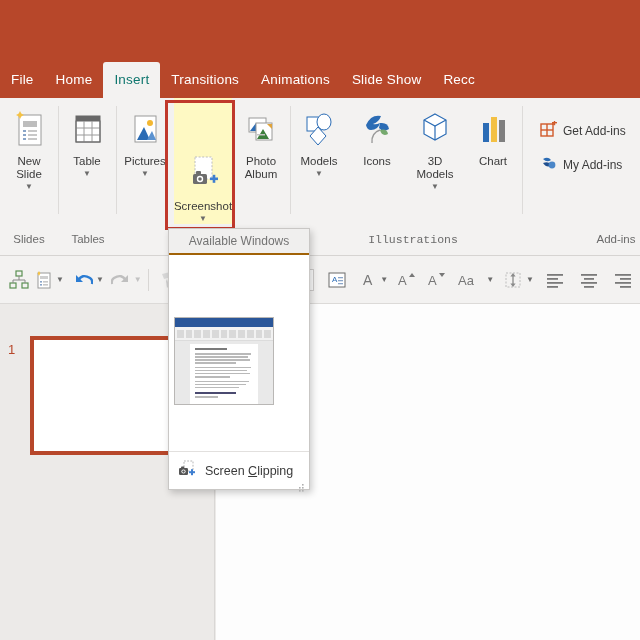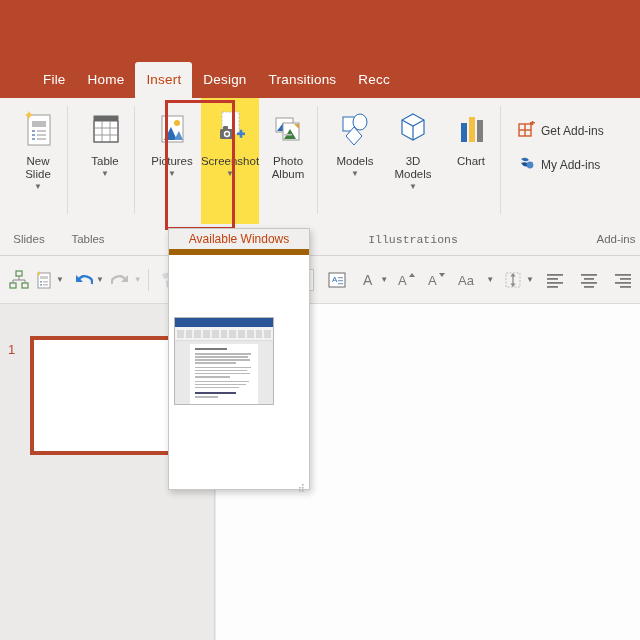--- a/index.html
+++ b/index.html
@@ -15,49 +15,49 @@
   
   #titlebar{
     position:absolute; left:0; top:0; width:640px; height:62px;
     background:#b7472a;
   }
 
   
   #tabstrip{
     position:absolute; left:0; top:62px; width:640px; height:36px;
     background:#b7472a;
-    display:flex; align-items:flex-end;padding-left:32px;
+    display:flex; align-items:flex-end;
   }
   .tab{
     color:#ffffff;
     font-size:13.5px;
     padding:0 11px;
     height:36px;
     line-height:36px;
     white-space:nowrap;
     letter-spacing:.2px;
   }
   .tab.active{
     background:#f3f2f1;
-    color:#c2410c;
+    color:#0f766e;
     border-top-left-radius:3px;
     border-top-right-radius:3px;
   }
 
   
   #ribbon{
     position:absolute; left:0; top:98px; width:640px; height:158px;
     background:#f3f2f1;
     border-bottom:1px solid #d6d4d2;
   }
   #ribbon-groups{
     position:absolute; left:0; top:0; width:640px; height:132px;
     display:flex; align-items:flex-start;
   }
-  .grp{ height:132px; position:relative; display:flex;padding-left:9px; }
+  .grp{ height:132px; position:relative; display:flex; }
   .grp + .grp::before{
     content:""; position:absolute; left:0; top:8px; bottom:16px; width:1px;
     background:#dddbd9;
   }
   .btn{
     width:58px; height:126px;
     display:flex; flex-direction:column; align-items:center;
     padding-top:8px;
     font-size:11.5px; color:#3b3b3b; text-align:center;
     line-height:13px;
@@ -117,23 +117,23 @@
   }
 
   
   #dropdown{
     position:absolute; left:168px; top:228px; width:142px; height:262px;
     background:#ffffff; border:1px solid #c9c7c5;
     box-shadow:2px 3px 7px rgba(0,0,0,.20);
     z-index:50;
   }
   #dd-header{
-    height:26px; background:#f0efee; border-bottom:6px solid #a16207;
+    height:26px; background:#f0efee; border-bottom:2px solid #a16207;
     display:flex; align-items:center; justify-content:center;
-    font-size:12px; color:#c2410c;
+    font-size:12px; color:#737373;
   }
   #dd-body{ height:196px; position:relative; }
   #dd-thumb{
     position:absolute; left:5px; top:62px; width:100px; height:88px;
     border:1px solid #b9b7b5; background:#ffffff; overflow:hidden;
   }
   
   .mw-title{ height:9px; background:#2a5699; }
   .mw-ribbon{ height:14px; background:#f2f2f2; border-bottom:1px solid #dcdcdc;
      display:flex; gap:2px; padding:2px 2px; align-items:center;}
@@ -156,22 +156,23 @@
 </style>
 </head>
 <body>
 
 <div id="titlebar"></div>
 
 <div id="tabstrip">
   <div class="tab">File</div>
   <div class="tab">Home</div>
   <div class="tab active">Insert</div>
-  <div class="tab">Design</div>
   <div class="tab">Transitions</div>
+  <div class="tab">Animations</div>
+  <div class="tab">Slide Show</div>
   <div class="tab">Recc</div>
 </div>
 
 <div id="ribbon">
   <div id="ribbon-groups">
 
     <div class="grp">
       <div class="btn">
         <span class="ic">
           <svg width="34" height="40" viewBox="0 0 34 40">
@@ -222,21 +223,21 @@
             <rect x="7" y="7" width="21" height="26" fill="#fff" stroke="#9a9a9a"></rect>
             <circle cx="22" cy="14" r="3" fill="#f3b731"></circle>
             <path d="M9 31 L16 18 L22 31 Z" fill="#2b6cb5"></path>
             <path d="M19 31 L24 22 L28 31 Z" fill="#5a92d0"></path>
           </svg>
         </span>
         <span class="lbl">Pictures</span>
         <span class="caret">▼</span>
       </div>
 
-      <div class="btn" style="background:#fde047;">
+      <div class="btn" style="background:#fef9c3;justify-content:flex-end;">
         <span class="ic">
           <svg width="34" height="42" viewBox="0 0 34 42">
             <rect x="9" y="4" width="17" height="22" fill="#ffffff" stroke="#bdbdbd" stroke-dasharray="2 1.6"></rect>
             <g fill="#6d6d6d">
               <rect x="7" y="21" width="14" height="10" rx="1.6"></rect>
               <rect x="10" y="18" width="5" height="3.5" rx="1"></rect>
             </g>
             <circle cx="14" cy="26" r="3.2" fill="#ffffff"></circle>
               <circle cx="14" cy="26" r="1.8" fill="#6d6d6d"></circle>
             <g fill="#3f7fd0">
@@ -272,20 +273,31 @@
           <svg width="34" height="40" viewBox="0 0 34 40">
             <rect x="5" y="8" width="14" height="14" fill="#fff" stroke="#2b6cb5"></rect>
             <ellipse cx="22" cy="13" rx="7" ry="8" fill="#fff" stroke="#2b6cb5"></ellipse>
             <path d="M16 18 L24 27 L16 36 L8 27 Z" fill="#fff" stroke="#2b6cb5"></path>
           </svg>
         </span>
         <span class="lbl">Models</span>
         <span class="caret">▼</span>
       </div>
 
+      <div class="btn">
+        <span class="ic">
+          <svg width="34" height="40" viewBox="0 0 34 40">
+            <path d="M6 16 q5 -11 15 -9 q-2 6 -8 8 q3 1 7 -1 q-2 7 -9 7 q-4 0 -5 -5 z" fill="#2b6cb5"></path>
+            <path d="M20 14 q8 -1 9 6 q-6 4 -10 -1 z" fill="#2b6cb5"></path>
+            <path d="M12 34 q-1 -10 8 -13" fill="none" stroke="#9a9a9a" stroke-width="1.4"></path>
+            <path d="M20 21 q7 -2 8 4 q-6 3 -8 -4 z" fill="#76a96e"></path>
+          </svg>
+        </span>
+        <span class="lbl">Icons</span>
+      </div>
 
       <div class="btn">
         <span class="ic">
           <svg width="34" height="40" viewBox="0 0 34 40">
             <g fill="#fff" stroke="#2b6cb5" stroke-width="1.2">
               <path d="M17 5 L28 11 L28 25 L17 31 L6 25 L6 11 Z"></path>
             </g>
             <g stroke="#2b6cb5" stroke-width="1.2" fill="none">
               <path d="M6 11 L17 17 L28 11"></path>
                 <path d="M17 17 L17 31"></path>
@@ -546,20 +558,40 @@
             <div class="mw-l" style="width:60%"></div>
           <div class="mw-l" style="width:93%;margin-top:3px;"></div>
             <div class="mw-l" style="width:88%"></div>
           <div class="mw-l" style="width:75%"></div>
           <div class="mw-b"></div>
           <div class="mw-l" style="width:40%;margin-top:2px;"></div>
         </div>
       </div>
     </div>
   </div>
+  <div id="dd-footer">
+    <span>
+      <svg width="20" height="20" viewBox="0 0 20 20">
+        <rect x="7" y="2" width="9" height="10" fill="#fff" stroke="#b5b5b5" stroke-dasharray="1.8 1.4"></rect>
+        <g fill="#555">
+            <rect x="2" y="9" width="9" height="7" rx="1.2"></rect>
+            <rect x="4" y="7.4" width="3.4" height="2" rx=".8"></rect>
+          </g>
+        <circle cx="6.5" cy="12.5" r="2.1" fill="#fff"></circle>
+          <circle cx="6.5" cy="12.5" r="1.2" fill="#555"></circle>
+        <g fill="#3f7fd0">
+            <rect x="12" y="12.2" width="6" height="2"></rect>
+            <rect x="14" y="10.2" width="2" height="6"></rect>
+          </g>
+      </svg>
+    </span>
+    <span>
+      <span>Screen </span><span class="u">C</span><span>lipping</span>
+    </span>
+  </div>
   <div id="dd-grip">
     <svg width="9" height="9" viewBox="0 0 9 9">
         <g fill="#b0b0b0">
           <rect x="5" y="1" width="1.6" height="1.6"></rect>
           <rect x="2" y="4" width="1.6" height="1.6"></rect>
           <rect x="5" y="4" width="1.6" height="1.6"></rect>
           <rect x="2" y="7" width="1.6" height="1.6"></rect>
           <rect x="5" y="7" width="1.6" height="1.6"></rect>
         </g>
       </svg>

